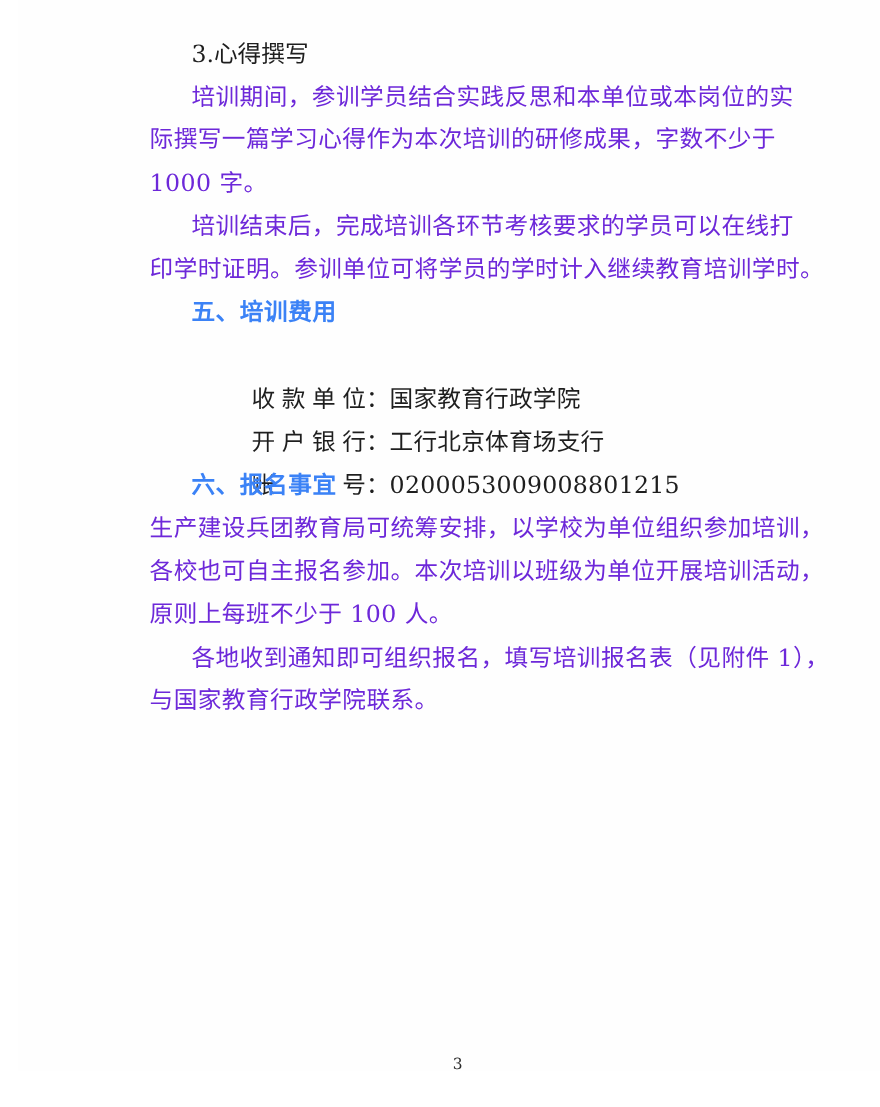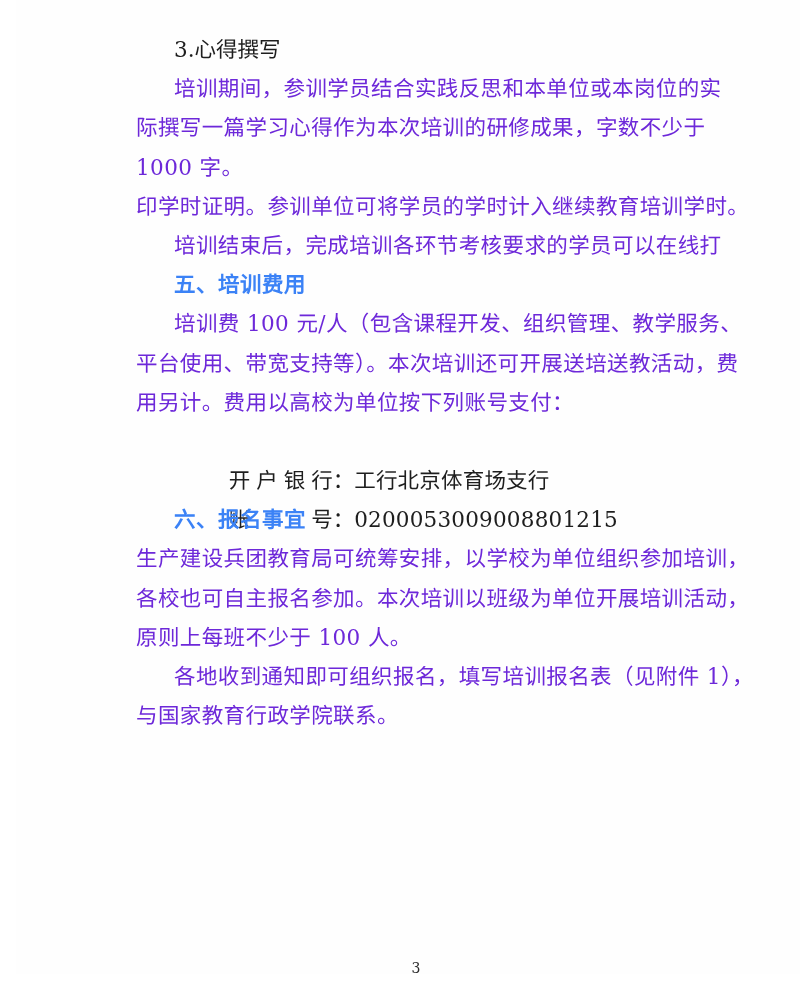--- a/index.html
+++ b/index.html
@@ -121,33 +121,31 @@
 
     <div class="subheading">3.心得撰写</div>
 
     <div>
       <div class="line indent">培训期间，参训学员结合实践反思和本单位或本岗位的实</div>
       <div class="line just">际撰写一篇学习心得作为本次培训的研修成果，字数不少于</div>
       <div class="line just">1000 字。</div>
     </div>
 
     <div>
+      <div class="line indent">培训结束后，完成培训各环节考核要求的学员可以在线打</div>
       <div class="line just">印学时证明。参训单位可将学员的学时计入继续教育培训学时。</div>
-      <div class="line indent">培训结束后，完成培训各环节考核要求的学员可以在线打</div>
     </div>
 
     <div class="heading">五、培训费用</div>
 
-    <div>
-      <div class="line indent">培训费 100 元/人（包含课程开发、组织管理、教学服务、</div>
-      <div class="line just">平台使用、带宽支持等）。本次培训还可开展送培送教活动，费</div>
-      <div class="line just">用另计。费用以高校为单位按下列账号支付：</div>
-    </div>
 
     <div>
+      <div class="field">
+        <span class="field-label">收款单位</span><span class="field-sep">：</span><span class="field-value">国家教育行政学院</span>
+      </div>
       <div class="field">
         <span class="field-label">开户银行</span><span class="field-sep">：</span><span class="field-value">工行北京体育场支行</span>
       </div>
       <div class="field">
         <span class="field-label">账号</span><span class="field-sep">：</span><span class="field-value">0200053009008801215</span>
       </div>
     </div>
 
     <div class="heading">六、报名事宜</div>
 

